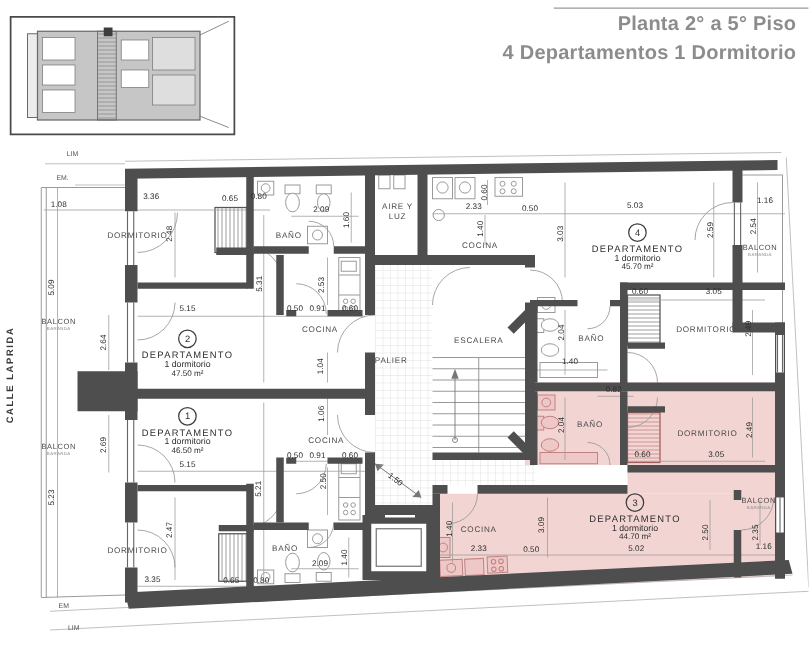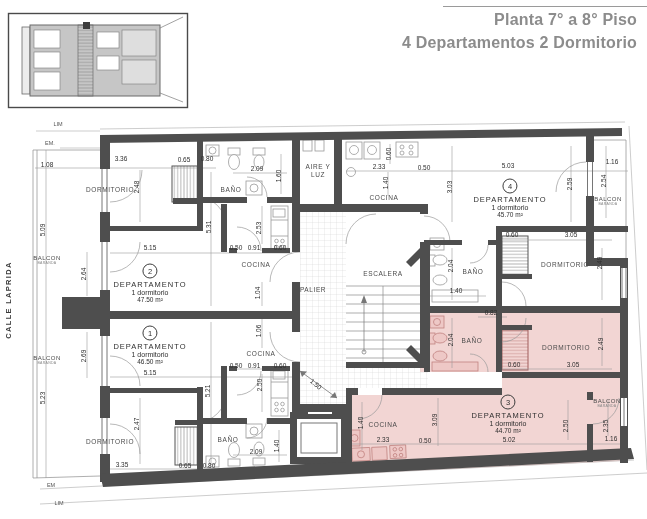--- a/index.html
+++ b/index.html
@@ -290,22 +290,22 @@
     <rect x="621" y="398" width="6" height="28" fill="#fff"></rect>
     <path stroke="#666" stroke-width=".9" fill="none" d="
       M102,169V212 M107,169V212 M102,242V290 M107,242V290
       M102,336V386 M107,336V386 M102,418V454 M107,418V454
       M587.5,162V196 M592.5,162V196
       M622,268v30 M626,268v30 M624,398v28"></path>
   </g>
 </svg>
 
 <div class="title">
-  <div>Planta 7° a 8° Piso</div>
-  <div>4 Departamentos 2 Dormitorio</div>
+  <div>Planta 2° a 5° Piso</div>
+  <div>4 Departamentos 1 Dormitorio</div>
 </div>
 
 <div class="street">CALLE LAPRIDA</div>
 
 <div id="labels">
       <div class="dim" style="position: absolute; left: 47px; top: 164px; transform: translate(-50%, -50%);">1.08</div>
       <div class="dim" style="position: absolute; left: 121px; top: 158px; transform: translate(-50%, -50%);">3.36</div>
       <div class="dim" style="position: absolute; left: 184px; top: 159px; transform: translate(-50%, -50%);">0.65</div>
       <div class="dim" style="position: absolute; left: 207px; top: 158px; transform: translate(-50%, -50%);">0.80</div>
       <div class="dim" style="position: absolute; left: 136px; top: 187px; transform: translate(-50%, -50%) rotate(-90deg);">2.48</div>

